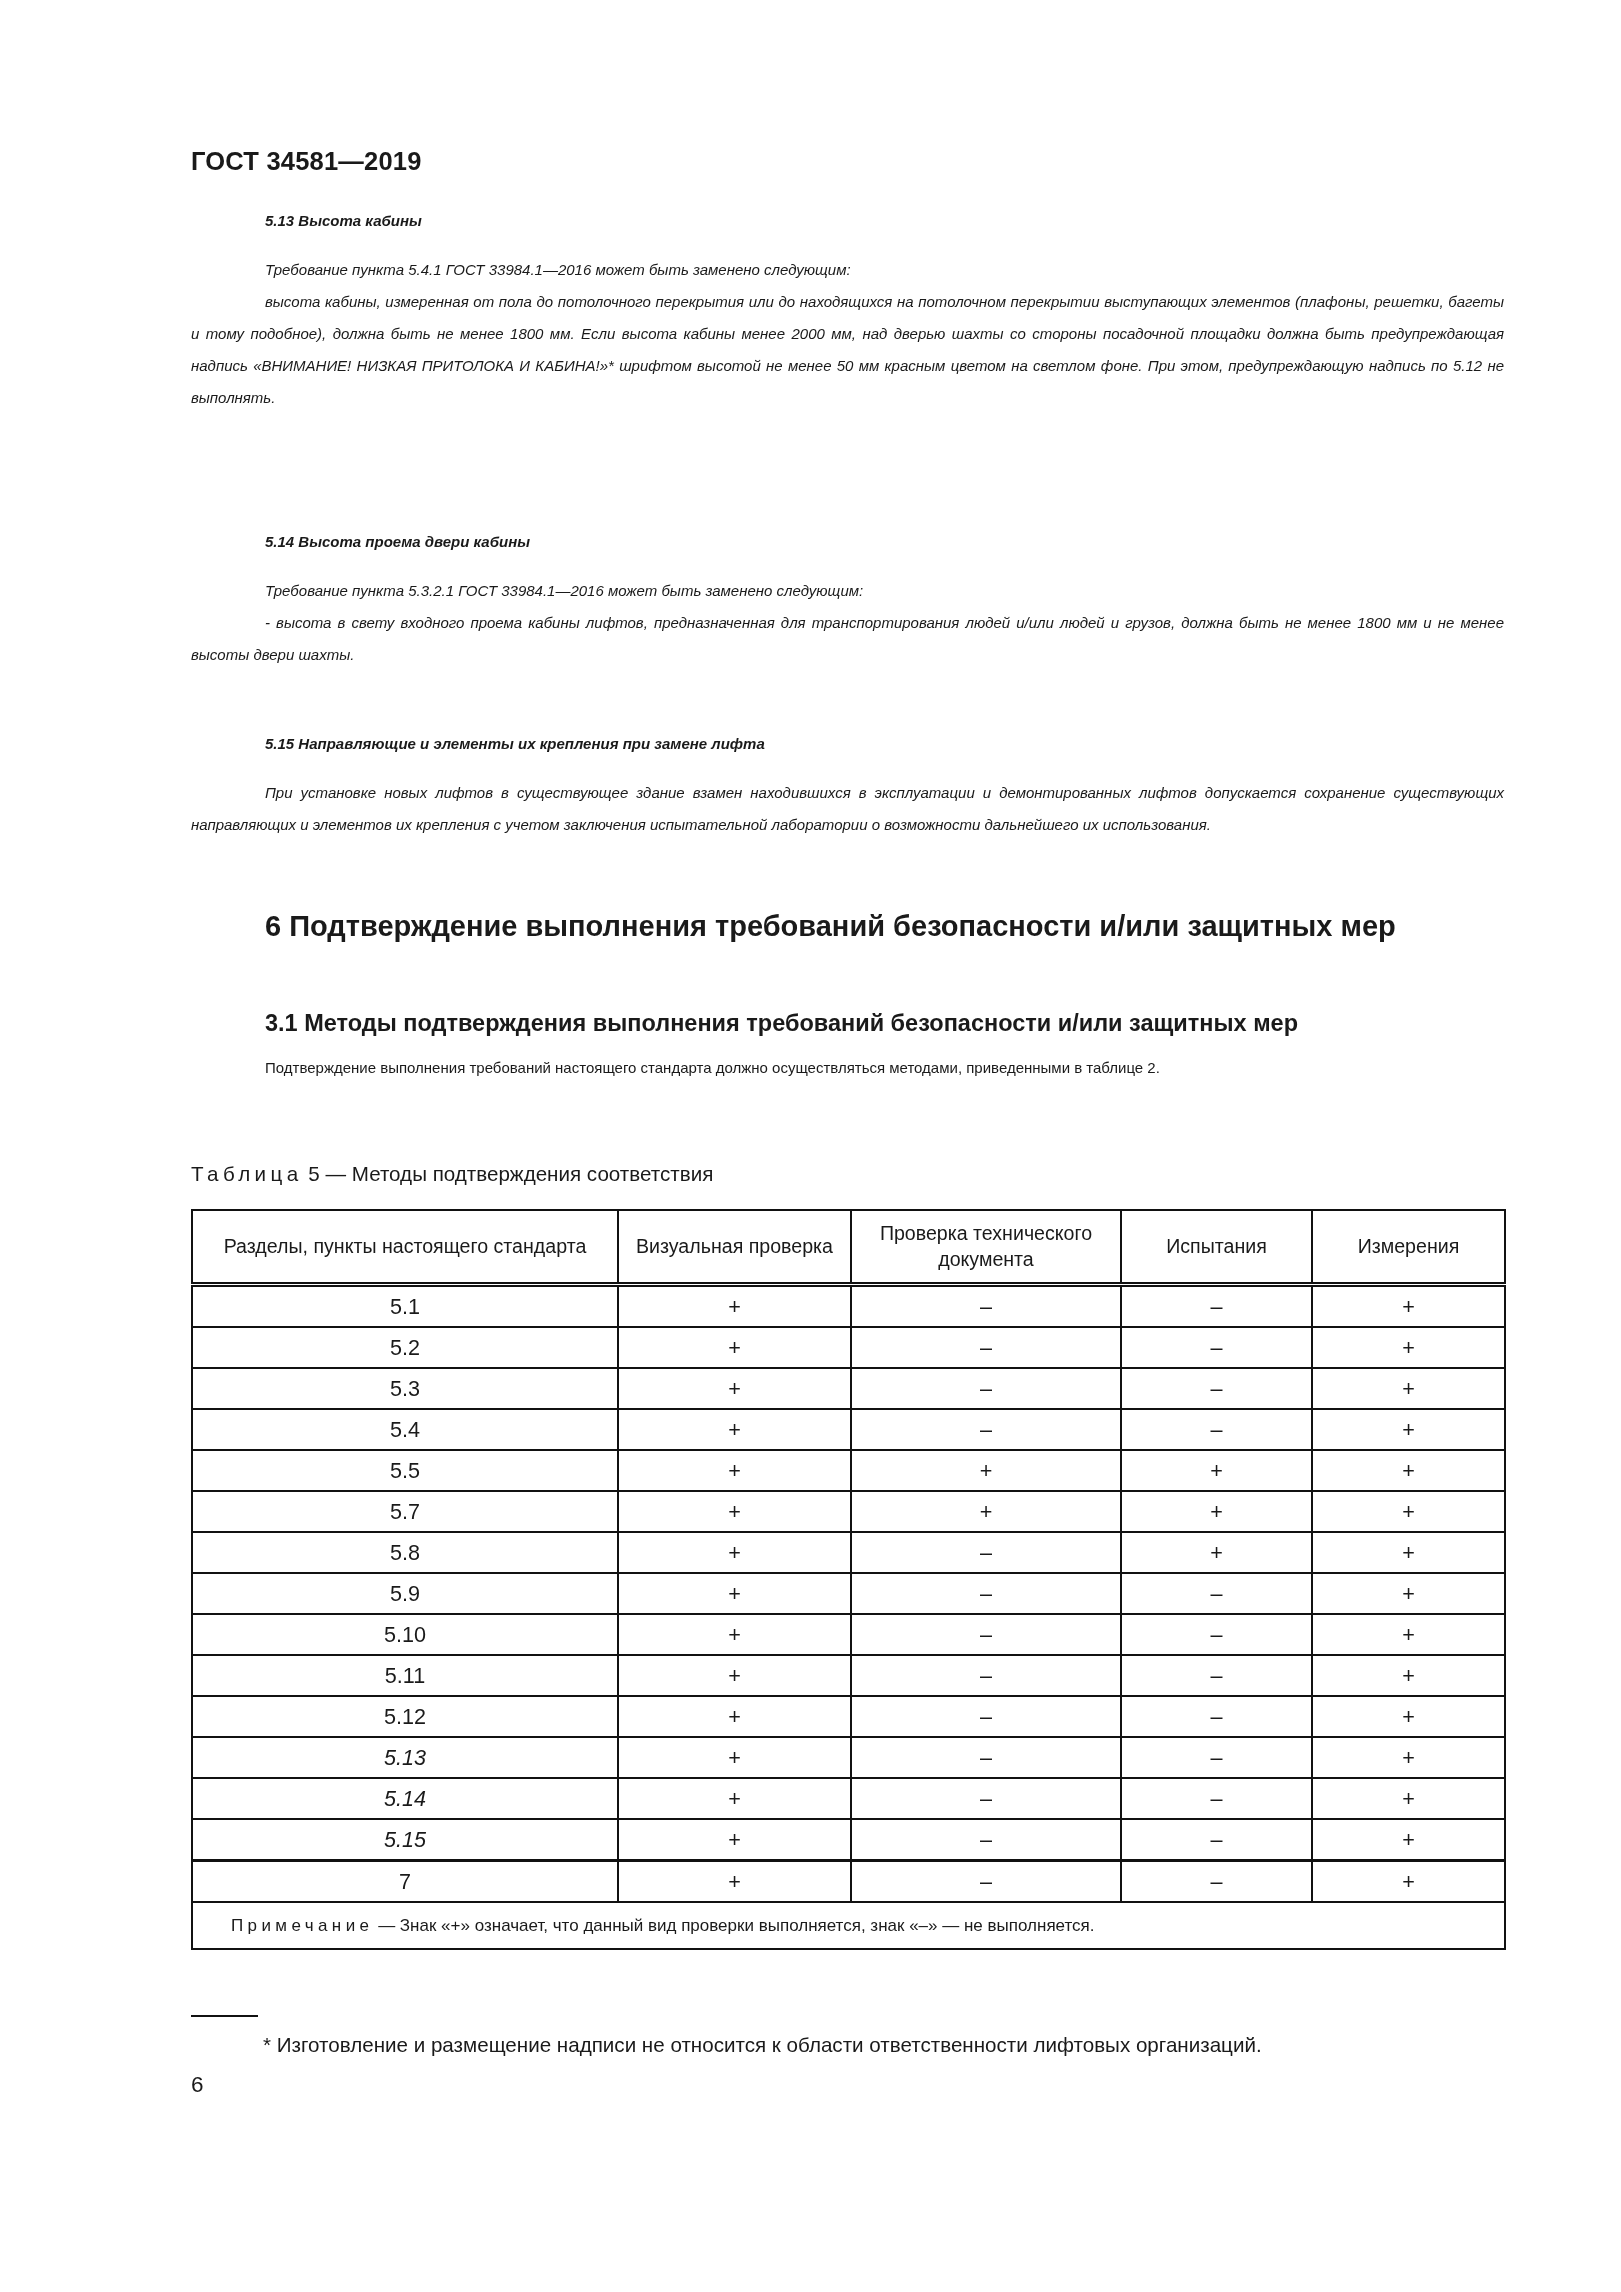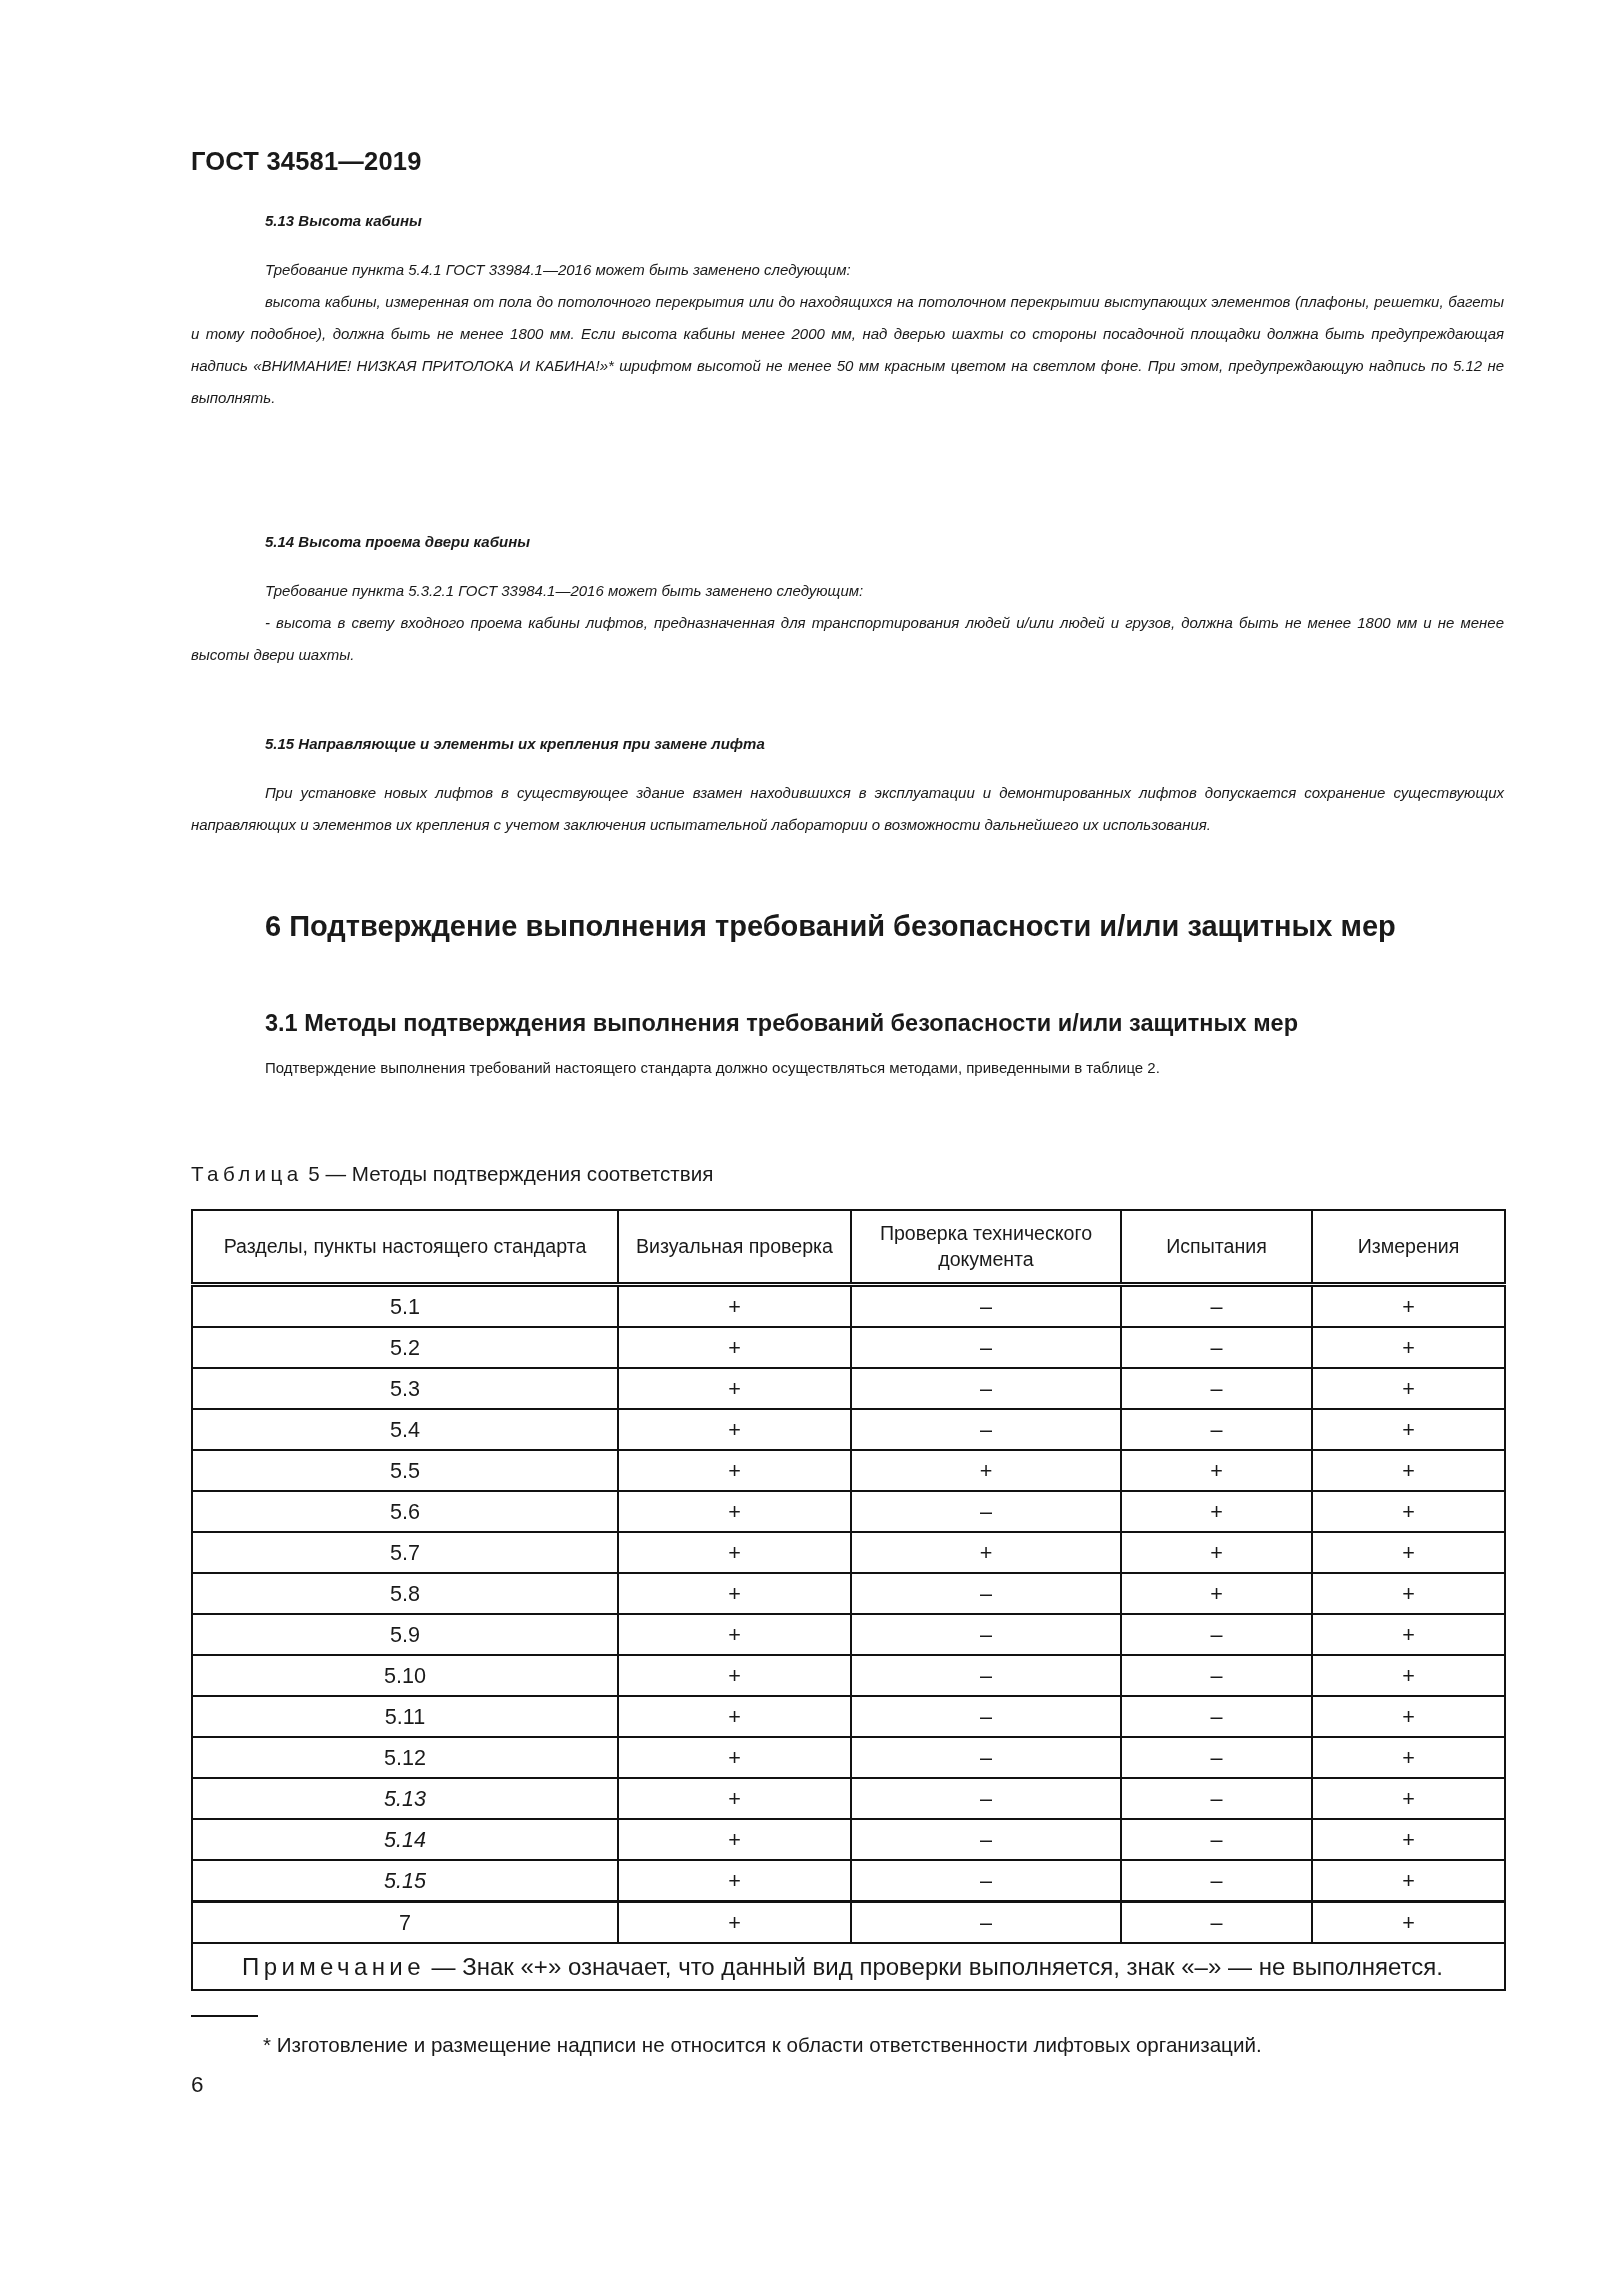--- a/index.html
+++ b/index.html
@@ -22,21 +22,21 @@
     position: absolute; left: 191px; top: 1209px; width: 1314px;
     border-collapse: collapse; font-size: 20.6px; table-layout: fixed;
   }
   table.t2 td, table.t2 th {
     border: 2.5px solid #111; text-align: center; padding: 0; font-weight: normal;
   }
   table.t2 th { height: 71px; font-size: 19.6px; line-height: 25.5px; }
   table.t2 thead tr { border-bottom: 5.9px double #111; }
   table.t2 tbody td { height: 39px; font-size: 21.6px; }
   table.t2 tr.thick-top td { border-top: 3.9px solid #111; }
-  table.t2 td.note { text-align: left; padding-left: 49px; height: 45px; font-size: 24px; }
+  table.t2 td.note { text-align: left; padding-left: 38px; height: 45px; font-size: 17px; }
   .sec-italic { font-style: italic; }
 
   .fn-rule { left: 191px; top: 2015px; width: 67px; height: 0; border-top: 2px solid #111; }
   .footnote { left: 263px; top: 2033px; font-size: 20.6px; }
   .page-num { left: 191px; top: 2072px; font-size: 22.5px; }
 </style>
 </head>
 <body>
 
 <div class="abs doc-header">ГОСТ 34581—2019</div>
@@ -114,27 +114,20 @@
         <td>+</td>
       </tr>
     <tr>
         <td>5.5</td>
         <td>+</td>
         <td>+</td>
         <td>+</td>
         <td>+</td>
       </tr>
     <tr>
-        <td>5.6</td>
-        <td>+</td>
-        <td>–</td>
-        <td>+</td>
-        <td>+</td>
-      </tr>
-    <tr>
         <td>5.7</td>
         <td>+</td>
         <td>+</td>
         <td>+</td>
         <td>+</td>
       </tr>
     <tr>
         <td>5.8</td>
         <td>+</td>
         <td>–</td>

